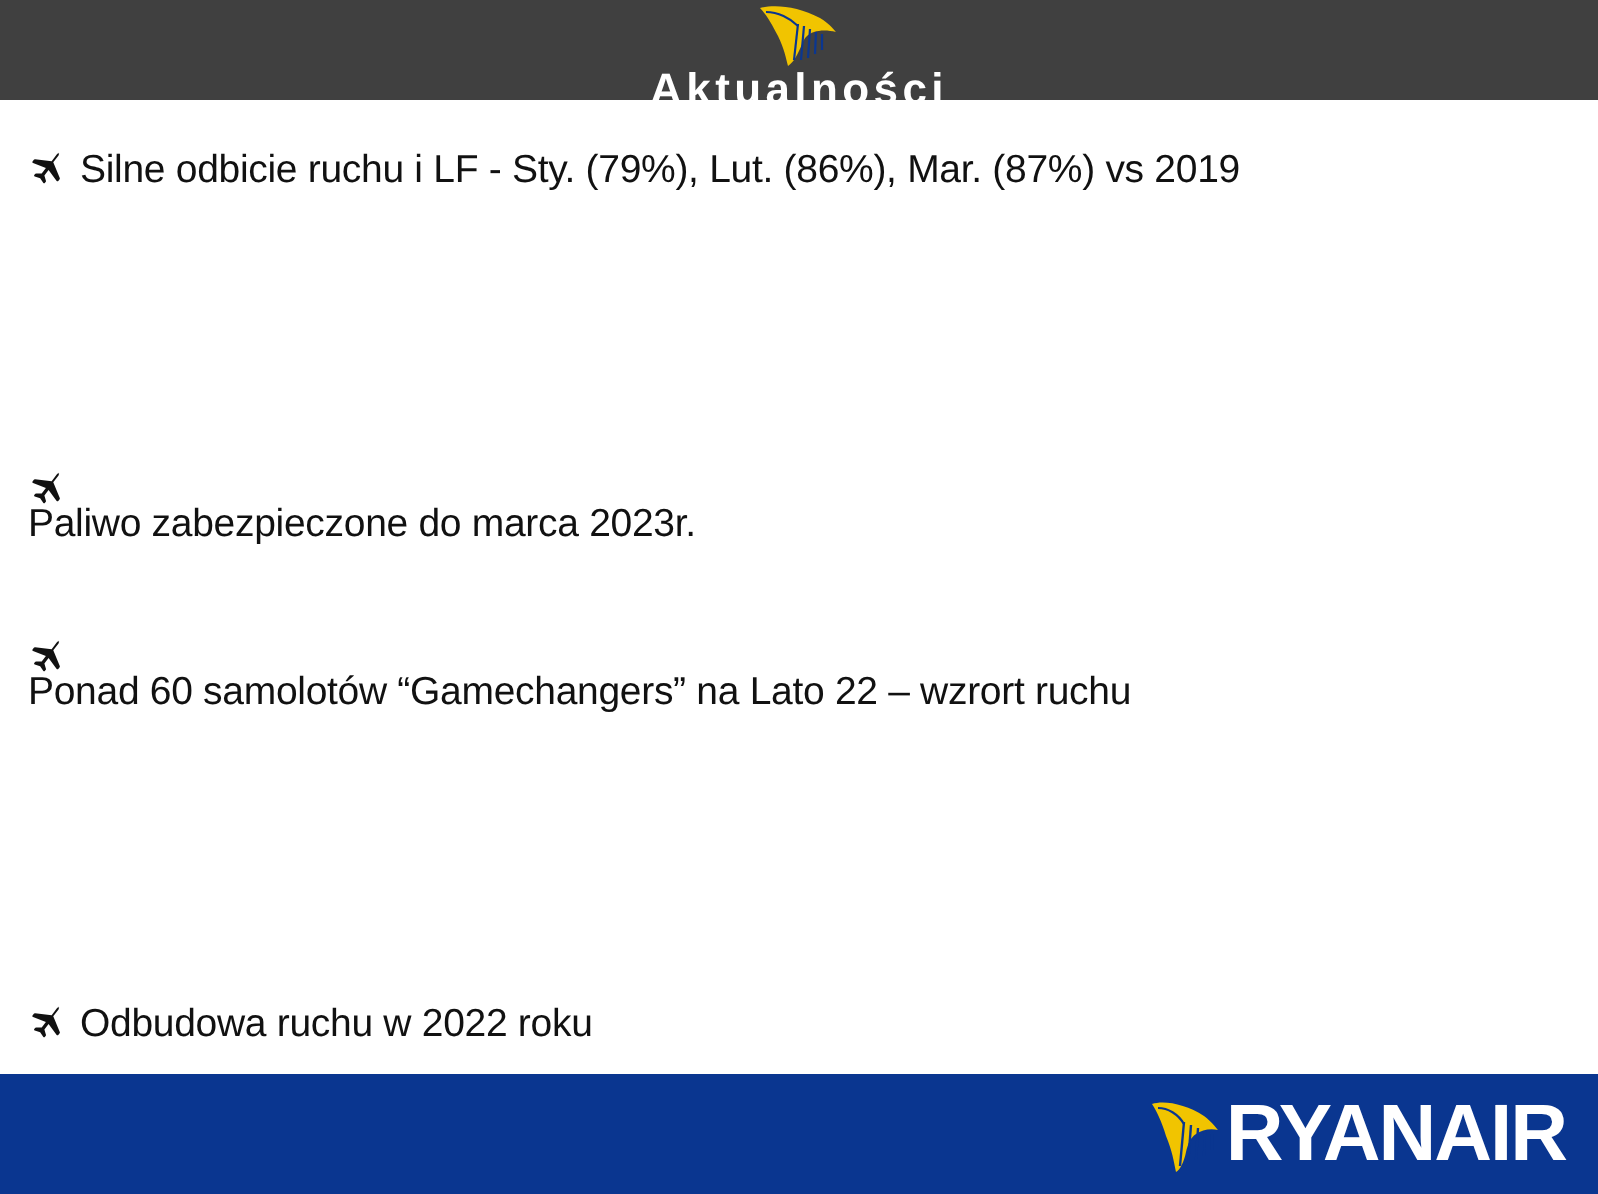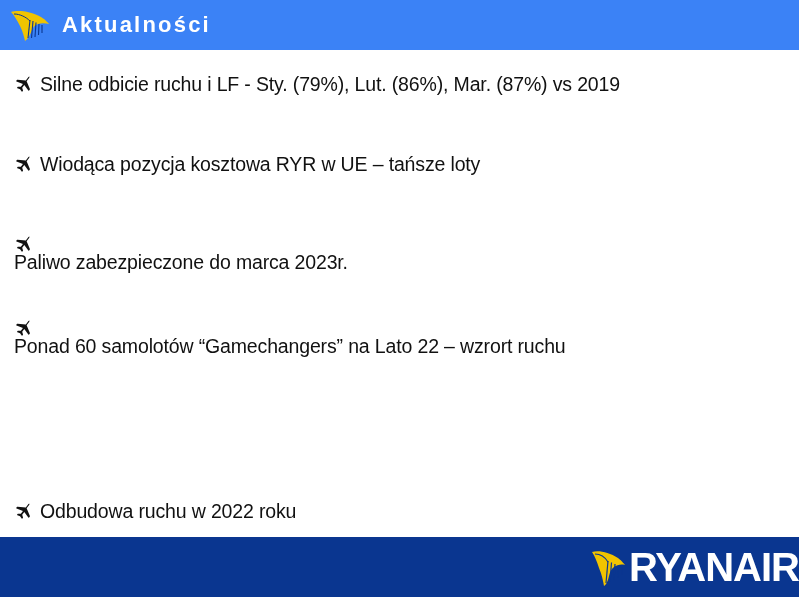--- a/index.html
+++ b/index.html
@@ -15,23 +15,24 @@
     position: relative;
   }
 
   
   .header-bar {
     position: absolute;
     left: 0;
     top: 0;
     width: 799px;
     height: 50px;
-    background: #3b82f6;
+    background: #404040;
     display: flex;
     align-items: center;
+    flex-direction: column;
   }
   .header-logo {
     width: 44px;
     height: 34px;
     margin-left: 8px;
     margin-right: 10px;
     flex: none;
     display: block;
   }
   .header-title {
@@ -95,20 +96,21 @@
     width: 799px;
     height: 60px;
     background: #0A3690;
     display: flex;
     align-items: center;
     justify-content: flex-end;
   }
   .footer-brand {
     display: flex;
     align-items: center;
+    margin-right: 16px;
   }
   .footer-logo {
     width: 38px;
     height: 40px;
     flex: none;
     display: block;
     margin-right: 2px;
   }
   .footer-wordmark {
     color: #ffffff;
@@ -137,26 +139,20 @@
 
 <ul class="bullet-list">
 
   <li class="bullet-row row-0">
     <svg class="bullet-icon" viewBox="0 0 24 24" aria-hidden="true">
       <path d="M21.4 3.6 c-.5-.5-1.3-.5-1.9 0 L15.6 7.5 5.4 4.9 c-.3-.1-.6 0-.8.2 l-1 1 c-.3.3-.2.8.2 1 l7.6 4.1 -3.1 3.1 -3.4-.5 c-.3 0-.5.1-.7.2 l-.7.7 c-.3.3-.2.7.2.9 l3.2 1.6 1.6 3.2 c.2.3.6.4.9.2 l.7-.7 c.2-.2.3-.4.2-.7 l-.5-3.4 3.1-3.1 4.1 7.6 c.2.3.7.4 1 .2 l1-1 c.2-.2.3-.5.2-.8 L16.5 8.4 l3.9-3.9 c.5-.6.5-1.4 0-1.9 z" fill="#111111" transform="rotate(-8 12 12)"></path>
     </svg>
     <span class="bullet-text">Silne odbicie ruchu i LF - Sty. (79%), Lut. (86%), Mar. (87%) vs 2019</span>
   </li>
 
-  <li class="bullet-row row-1">
-    <svg class="bullet-icon" viewBox="0 0 24 24" aria-hidden="true">
-      <path d="M21.4 3.6 c-.5-.5-1.3-.5-1.9 0 L15.6 7.5 5.4 4.9 c-.3-.1-.6 0-.8.2 l-1 1 c-.3.3-.2.8.2 1 l7.6 4.1 -3.1 3.1 -3.4-.5 c-.3 0-.5.1-.7.2 l-.7.7 c-.3.3-.2.7.2.9 l3.2 1.6 1.6 3.2 c.2.3.6.4.9.2 l.7-.7 c.2-.2.3-.4.2-.7 l-.5-3.4 3.1-3.1 4.1 7.6 c.2.3.7.4 1 .2 l1-1 c.2-.2.3-.5.2-.8 L16.5 8.4 l3.9-3.9 c.5-.6.5-1.4 0-1.9 z" fill="#111111" transform="rotate(-8 12 12)"></path>
-    </svg>
-    <span class="bullet-text">Wiodąca pozycja kosztowa RYR w UE – tańsze loty</span>
-  </li>
 
   <li class="bullet-row row-2">
     <svg class="bullet-icon" viewBox="0 0 24 24" aria-hidden="true">
       <path d="M21.4 3.6 c-.5-.5-1.3-.5-1.9 0 L15.6 7.5 5.4 4.9 c-.3-.1-.6 0-.8.2 l-1 1 c-.3.3-.2.8.2 1 l7.6 4.1 -3.1 3.1 -3.4-.5 c-.3 0-.5.1-.7.2 l-.7.7 c-.3.3-.2.7.2.9 l3.2 1.6 1.6 3.2 c.2.3.6.4.9.2 l.7-.7 c.2-.2.3-.4.2-.7 l-.5-3.4 3.1-3.1 4.1 7.6 c.2.3.7.4 1 .2 l1-1 c.2-.2.3-.5.2-.8 L16.5 8.4 l3.9-3.9 c.5-.6.5-1.4 0-1.9 z" fill="#111111" transform="rotate(-8 12 12)"></path>
     </svg>
     <span class="bullet-text">Paliwo zabezpieczone do marca 2023r.</span>
   </li>
 
   <li class="bullet-row row-3">
     <svg class="bullet-icon" viewBox="0 0 24 24" aria-hidden="true">

